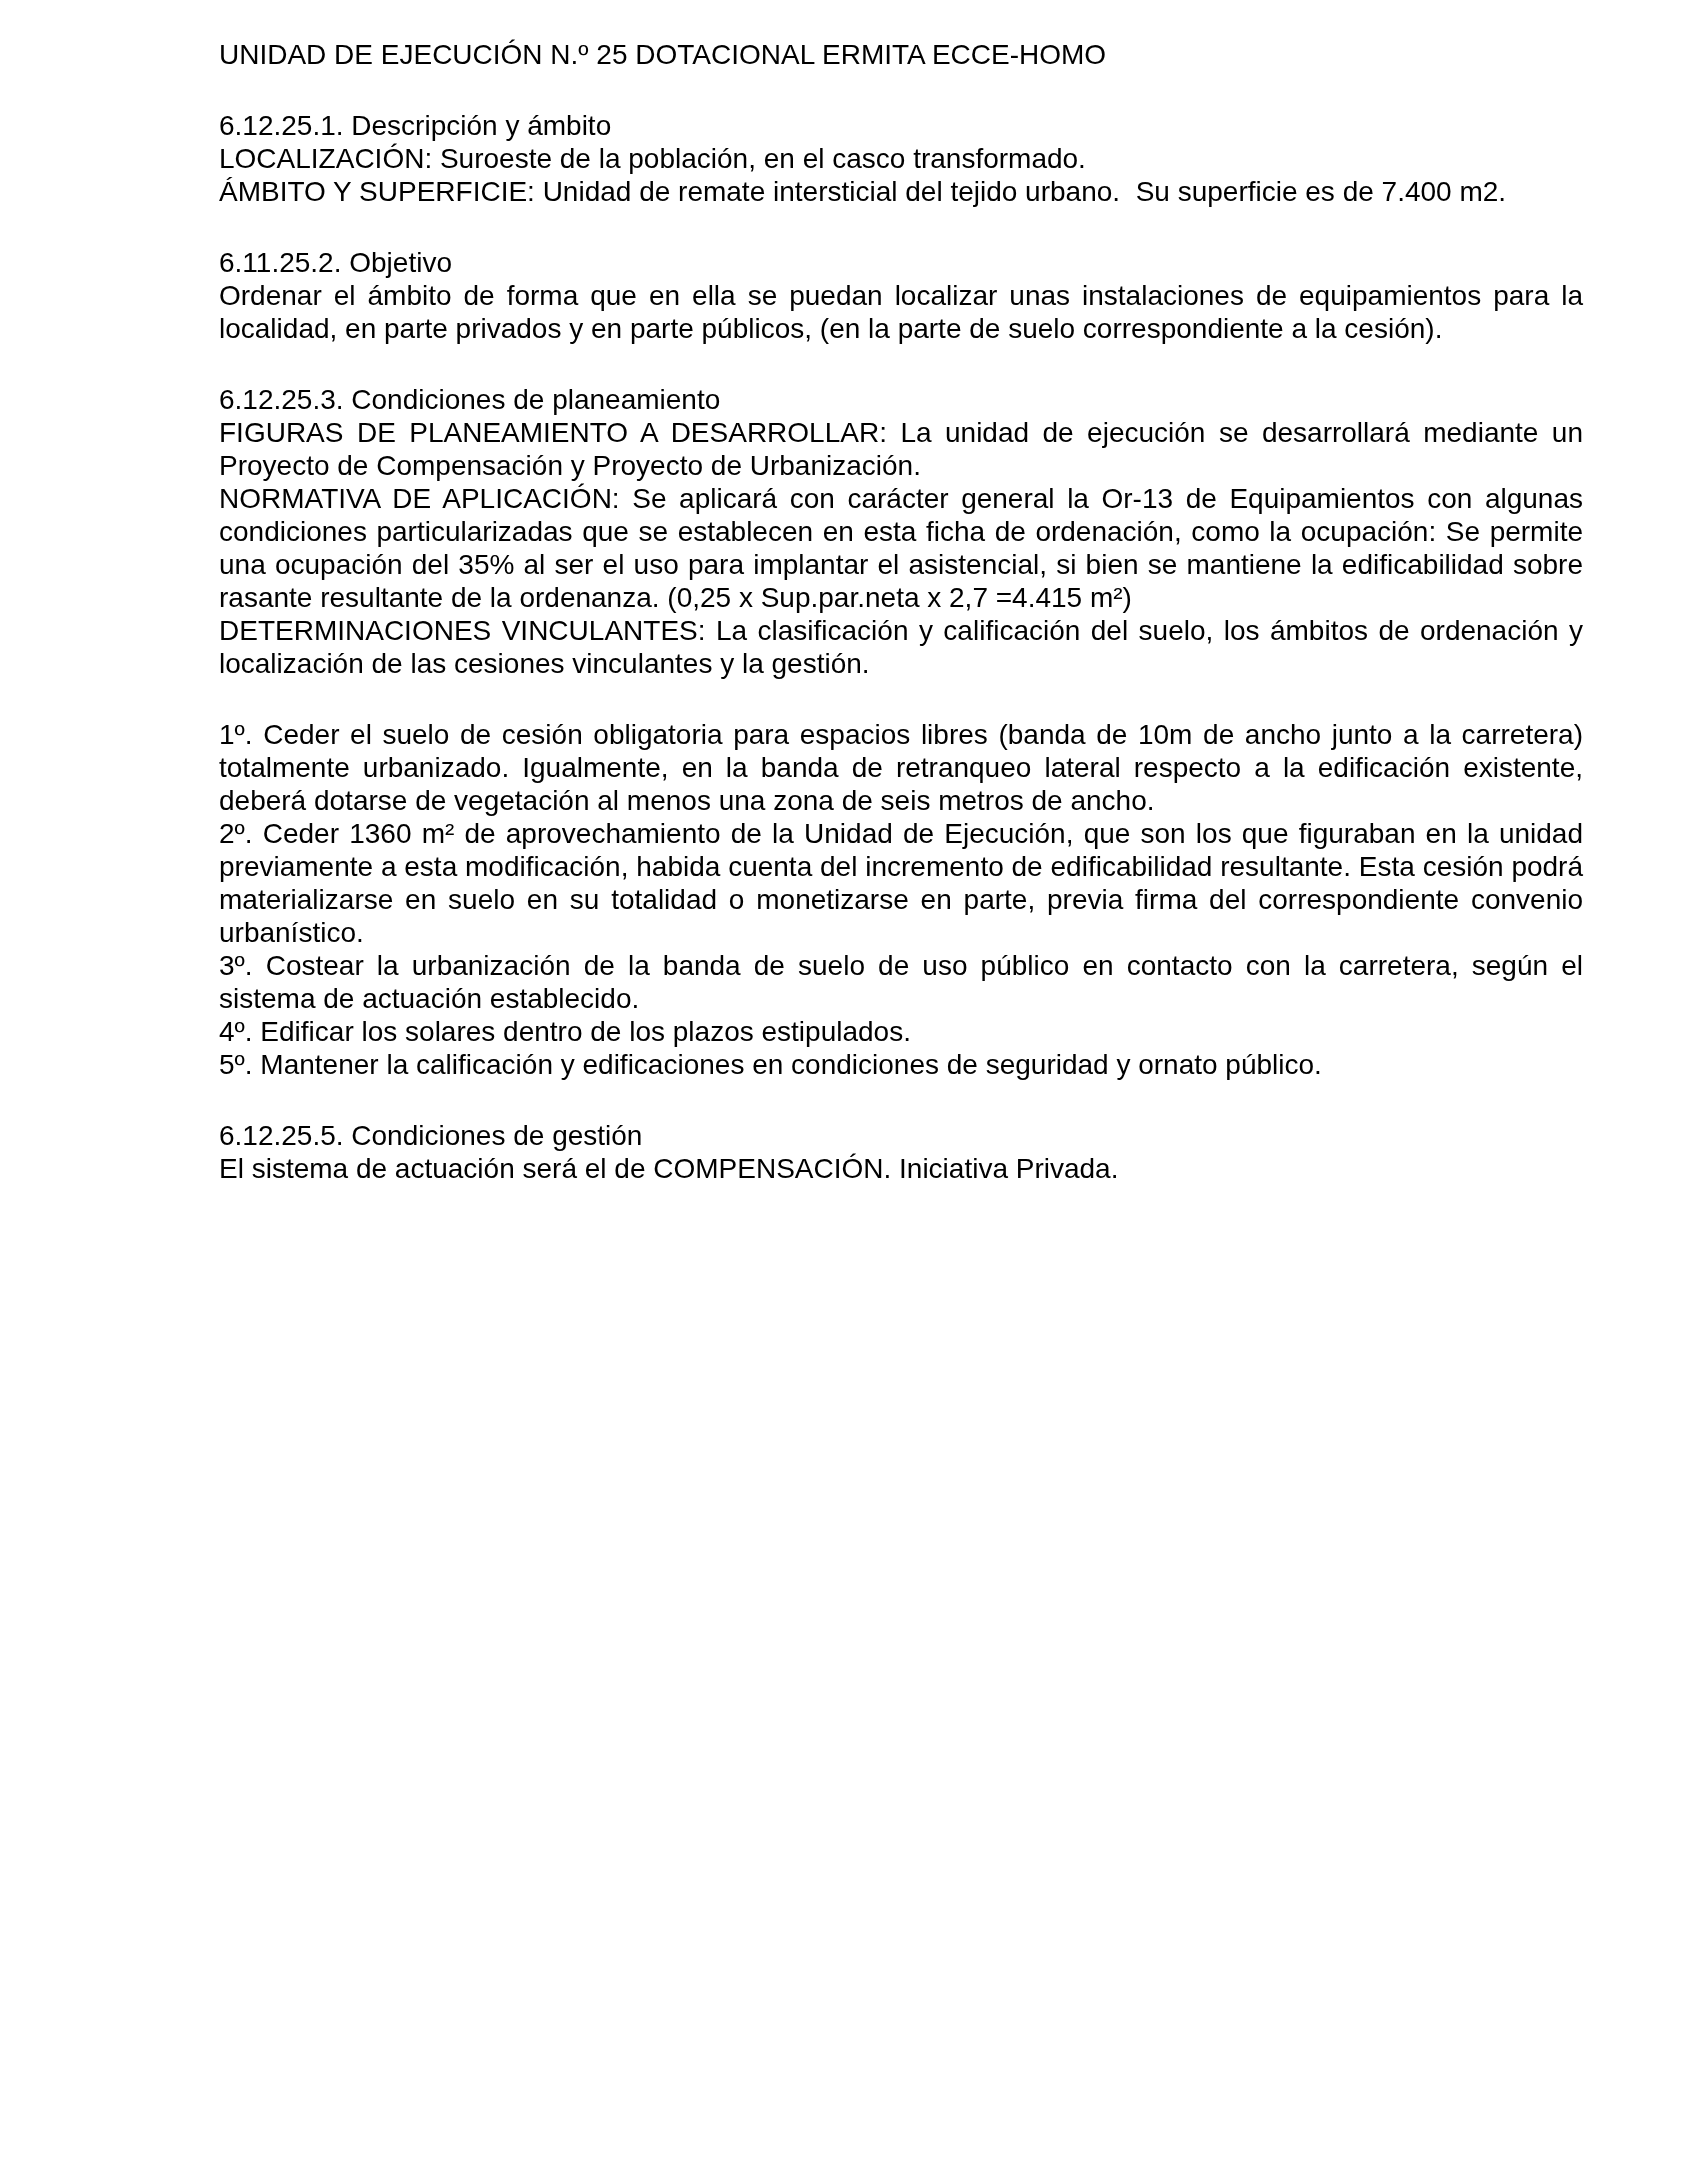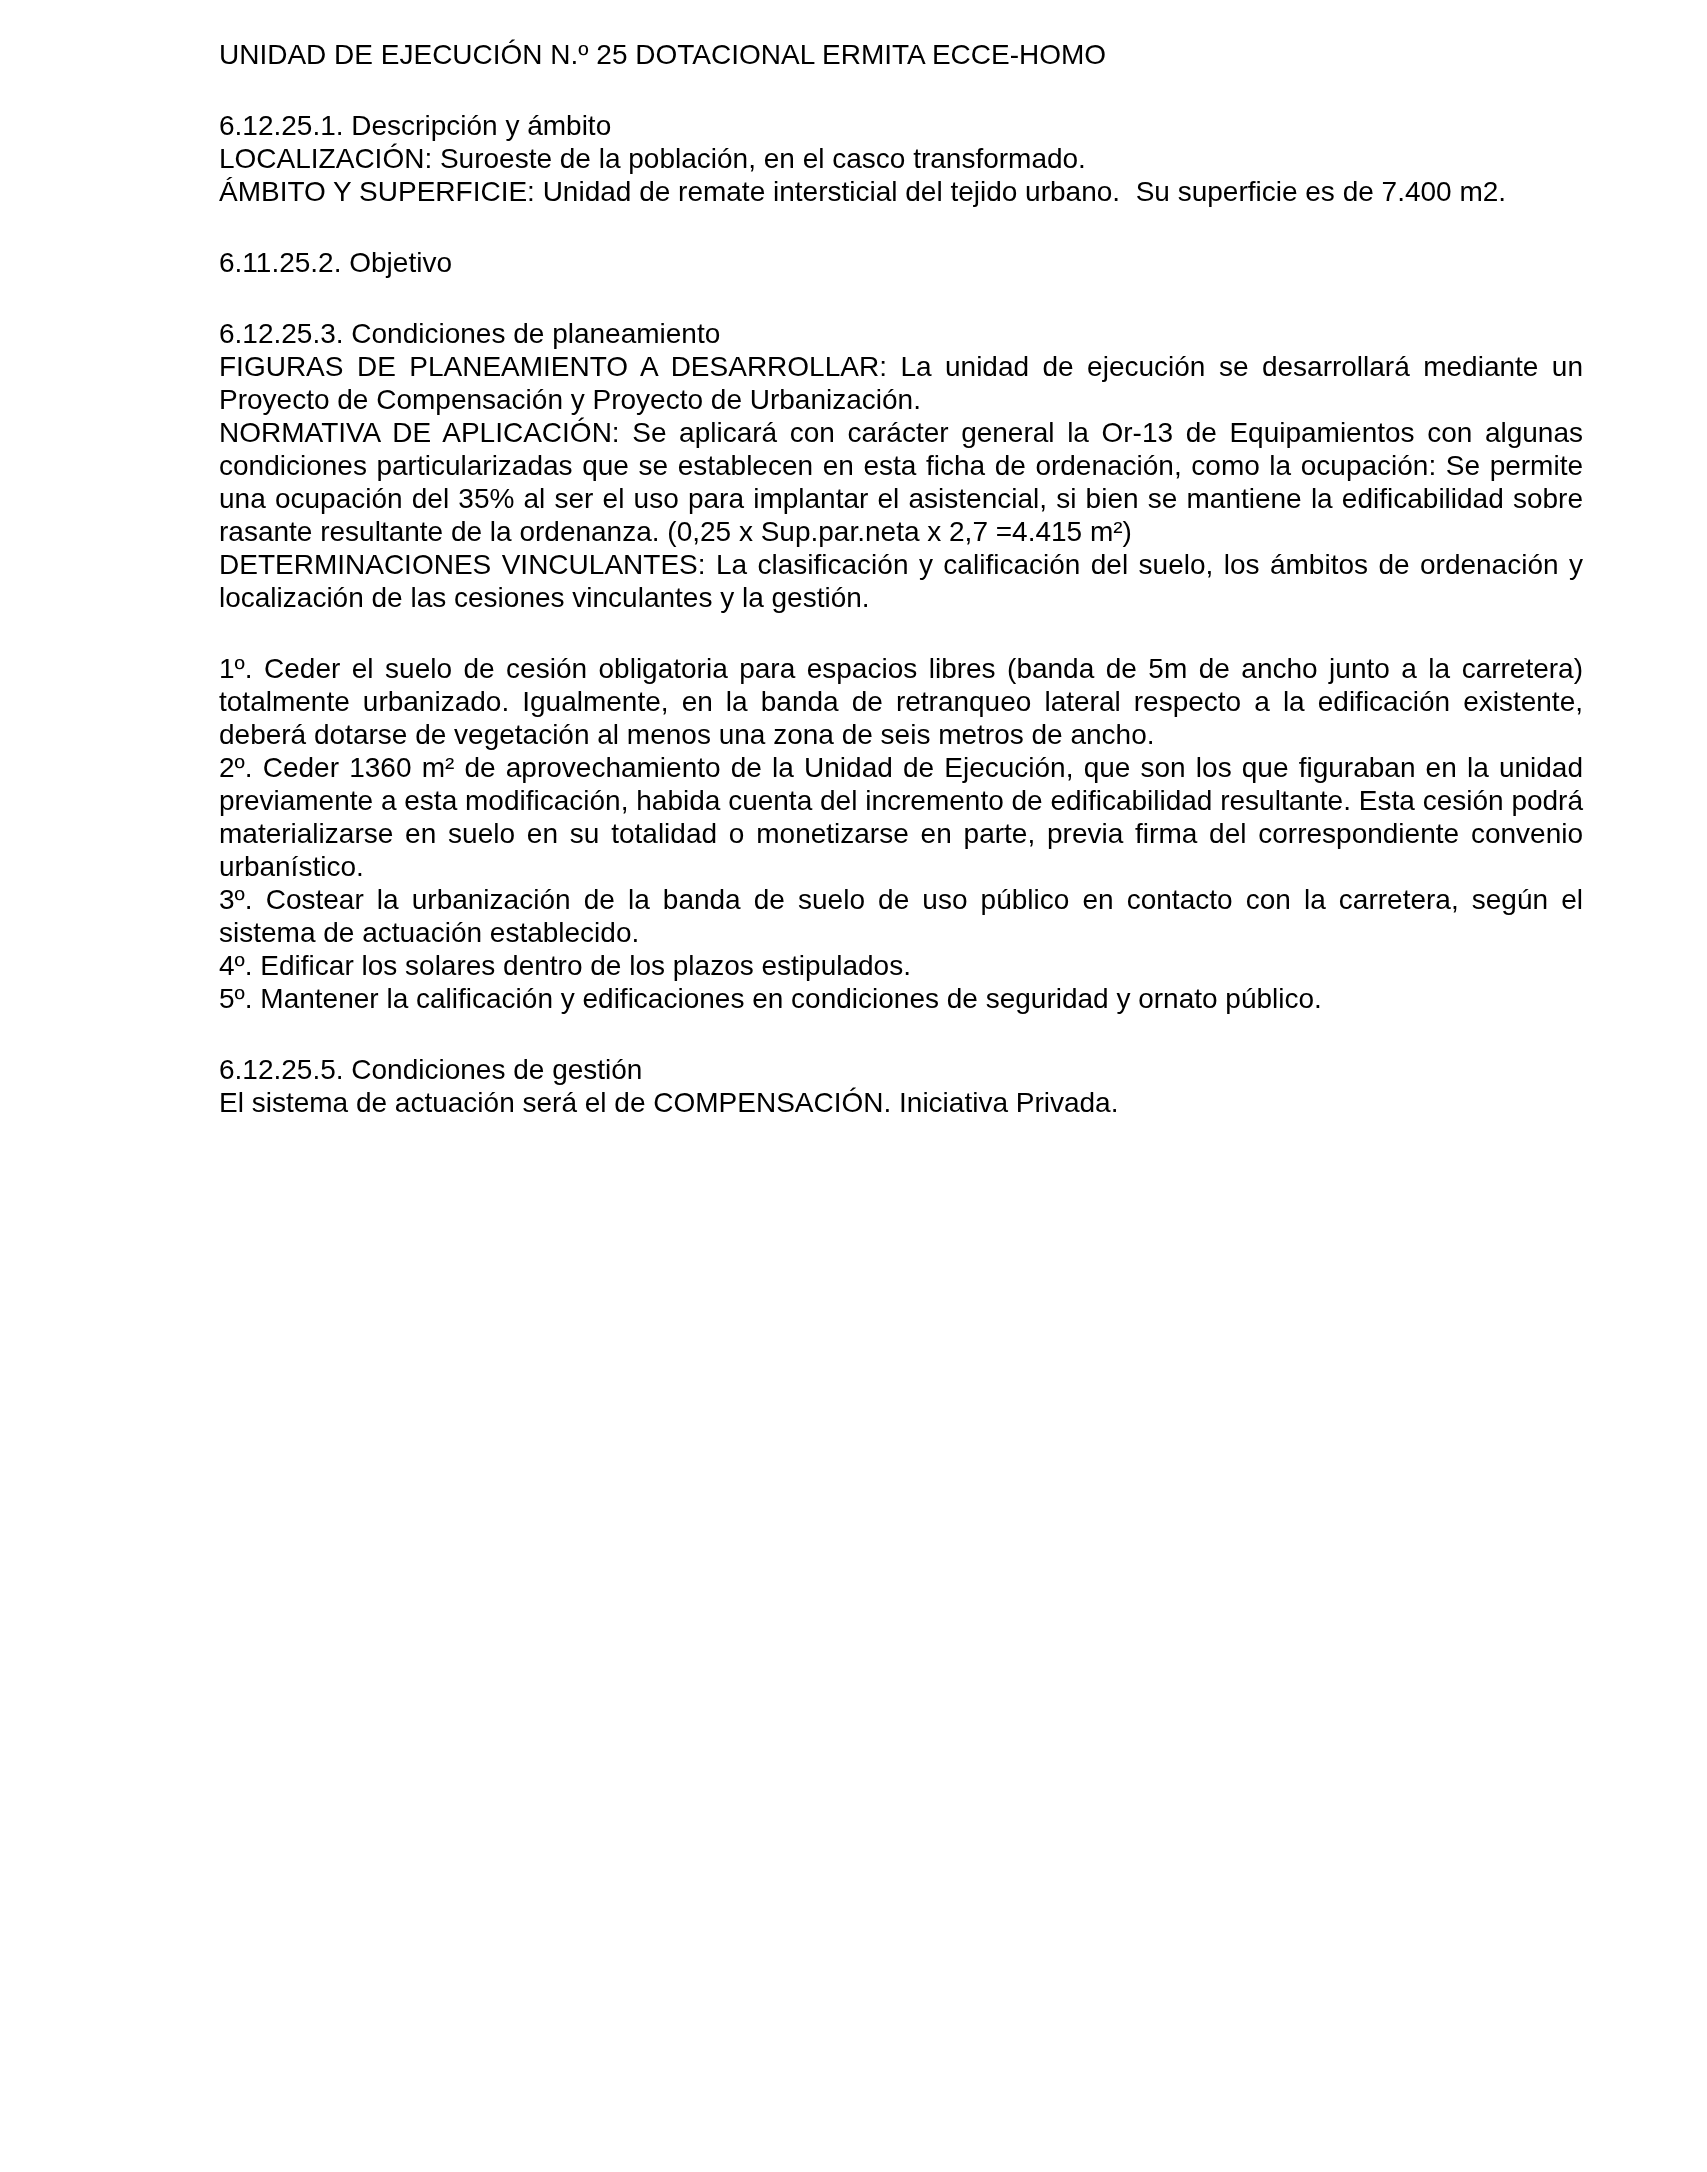--- a/index.html
+++ b/index.html
@@ -49,31 +49,32 @@
   <h1 class="doc-title">UNIDAD DE EJECUCIÓN N.º 25 DOTACIONAL ERMITA ECCE-HOMO</h1>
 
   <section class="doc-section">
     <p class="sec-heading">6.12.25.1. Descripción y ámbito</p>
     <p class="para">LOCALIZACIÓN: Suroeste de la población, en el casco transformado.</p>
     <p class="para">ÁMBITO Y SUPERFICIE: Unidad de remate intersticial del tejido urbano.  Su superficie es de 7.400 m2.</p>
   </section>
 
   <section class="doc-section">
     <p class="sec-heading">6.11.25.2. Objetivo</p>
+    <p class="para">Ordenar el ámbito de forma que en ella se puedan localizar unas instalaciones de equipamientos para la localidad, en parte privados y en parte públicos, (en la parte de suelo correspondiente a la cesión).</p>
   </section>
 
   <section class="doc-section">
     <p class="sec-heading">6.12.25.3. Condiciones de planeamiento</p>
     <p class="para">FIGURAS DE PLANEAMIENTO A DESARROLLAR: La unidad de ejecución se desarrollará mediante un Proyecto de Compensación y Proyecto de Urbanización.</p>
     <p class="para">NORMATIVA DE APLICACIÓN: Se aplicará con carácter general la Or-13 de Equipamientos con algunas condiciones particularizadas que se establecen en esta ficha de ordenación, como la ocupación: Se permite una ocupación del 35% al ser el uso para implantar el asistencial, si bien se mantiene la edificabilidad sobre rasante resultante de la ordenanza. (0,25 x Sup.par.neta x 2,7 =4.415 m²)</p>
     <p class="para">DETERMINACIONES VINCULANTES: La clasificación y calificación del suelo, los ámbitos de ordenación y localización de las cesiones vinculantes y la gestión.</p>
   </section>
 
   <section class="doc-section">
-    <p class="para">1º. Ceder el suelo de cesión obligatoria para espacios libres (banda de 5m de ancho junto a la carretera) totalmente urbanizado. Igualmente, en la banda de retranqueo lateral respecto a la edificación existente, deberá dotarse de vegetación al menos una zona de seis metros de ancho.</p>
+    <p class="para">1º. Ceder el suelo de cesión obligatoria para espacios libres (banda de 10m de ancho junto a la carretera) totalmente urbanizado. Igualmente, en la banda de retranqueo lateral respecto a la edificación existente, deberá dotarse de vegetación al menos una zona de seis metros de ancho.</p>
     <p class="para">2º. Ceder 1360 m² de aprovechamiento de la Unidad de Ejecución, que son los que figuraban en la unidad previamente a esta modificación, habida cuenta del incremento de edificabilidad resultante. Esta cesión podrá materializarse en suelo en su totalidad o monetizarse en parte, previa firma del correspondiente convenio urbanístico.</p>
     <p class="para">3º. Costear la urbanización de la banda de suelo de uso público en contacto con la carretera, según el sistema de actuación establecido.</p>
     <p class="para">4º. Edificar los solares dentro de los plazos estipulados.</p>
     <p class="para">5º. Mantener la calificación y edificaciones en condiciones de seguridad y ornato público.</p>
   </section>
 
   <section class="doc-section">
     <p class="sec-heading">6.12.25.5. Condiciones de gestión</p>
     <p class="para">El sistema de actuación será el de COMPENSACIÓN. Iniciativa Privada.</p>
   </section>

